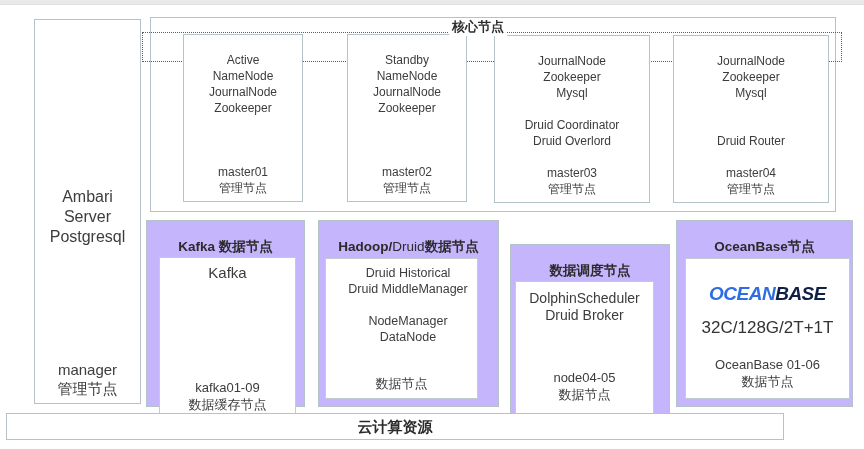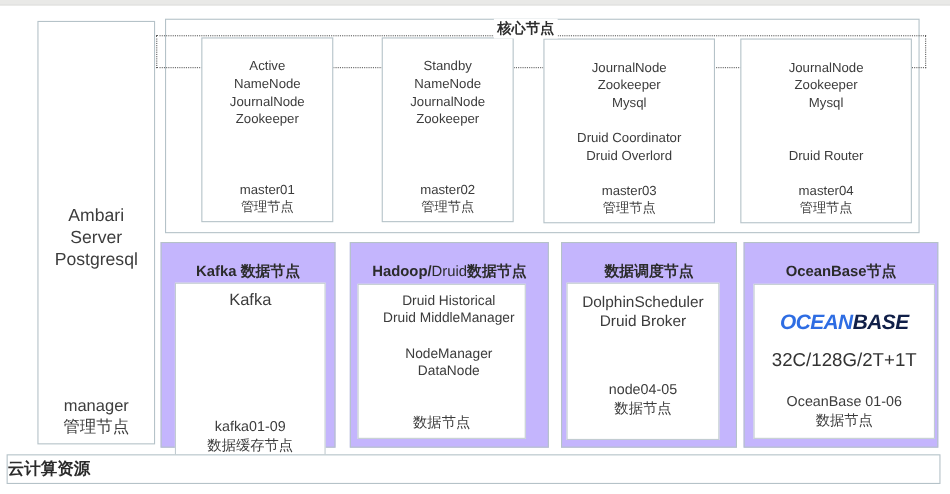--- a/index.html
+++ b/index.html
@@ -80,21 +80,21 @@
   }
   
   .group {
     position: absolute;
     top: 220px; height: 187px;
     background: #c4b5fd;
     border: 1px solid #b5c2c8;
   }
   .g-kafka     { left: 146px; width: 159px; }
   .g-hadoop    { left: 318px; width: 181px; }
-  .g-scheduler { left: 510px; width: 160px; }
+  .g-scheduler { left: 510px; width: 160px; margin-top: 24px; }
   .g-oceanbase { left: 676px; width: 177px; }
   .gtitle {
     position: absolute; top: 17px; left: 0; right: 0;
     text-align: center; font-size: 13.5px; color: #2b2b2b;
     white-space: nowrap;
   }
   .gtitle .b { font-weight: bold; }
   .gtitle .n { font-weight: normal; }
   .inner {
     position: absolute;
@@ -124,23 +124,24 @@
     font-size: 19px;
     font-weight: bold;
     font-style: italic;
     letter-spacing: -0.5px;
     white-space: nowrap;
   }
   .ob-spec { margin-top: 13px; font-size: 17px; color: #333333; }
   
   .cloudbar {
     position: absolute;
-    left: 6px; top: 413px; width: 849px; height: 27px;
-    background: #ffffff;
-    border: 1px solid #b5c2c8;
+    left: 6px; top: 413px; width: 778px; height: 27px;
+    background: #ffffff;
+    border: 1px solid #b5c2c8;
+    text-align: center;
   }
   .cloudbar span {
     font-weight: bold; font-size: 15px; line-height: 25px; color: #2b2b2b;
   }
 </style>
 </head>
 <body>
 
 <div class="stage">
 

